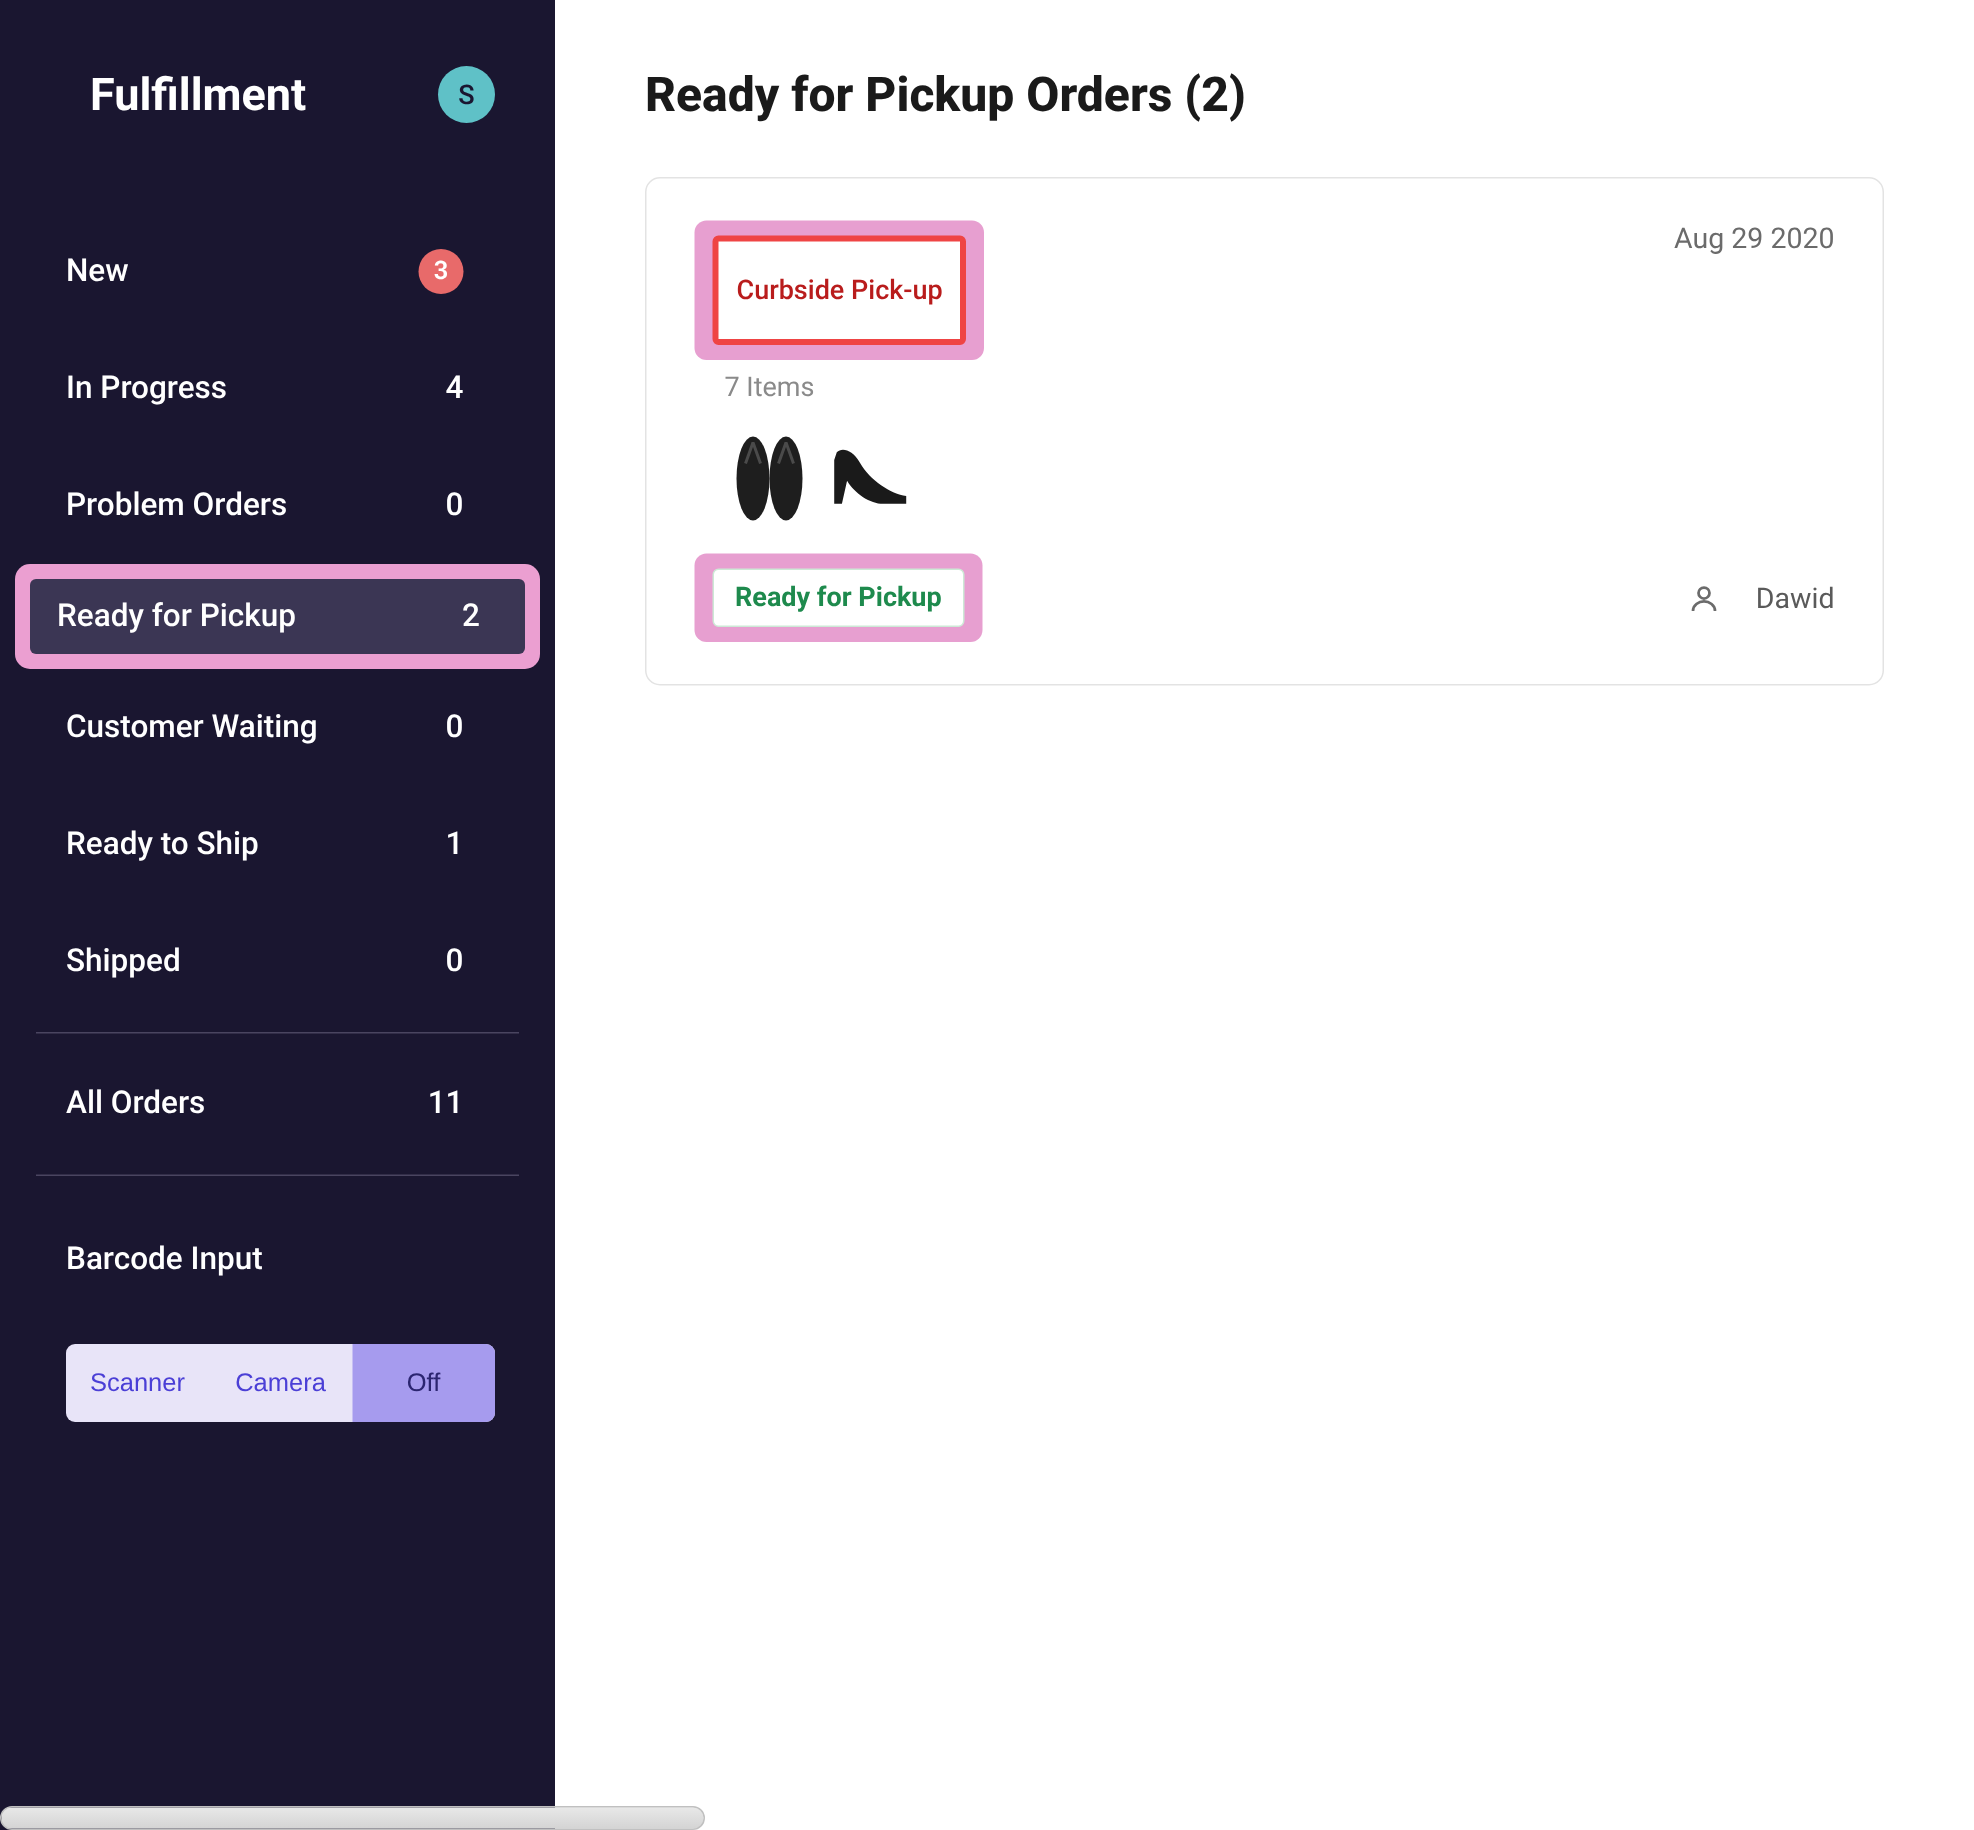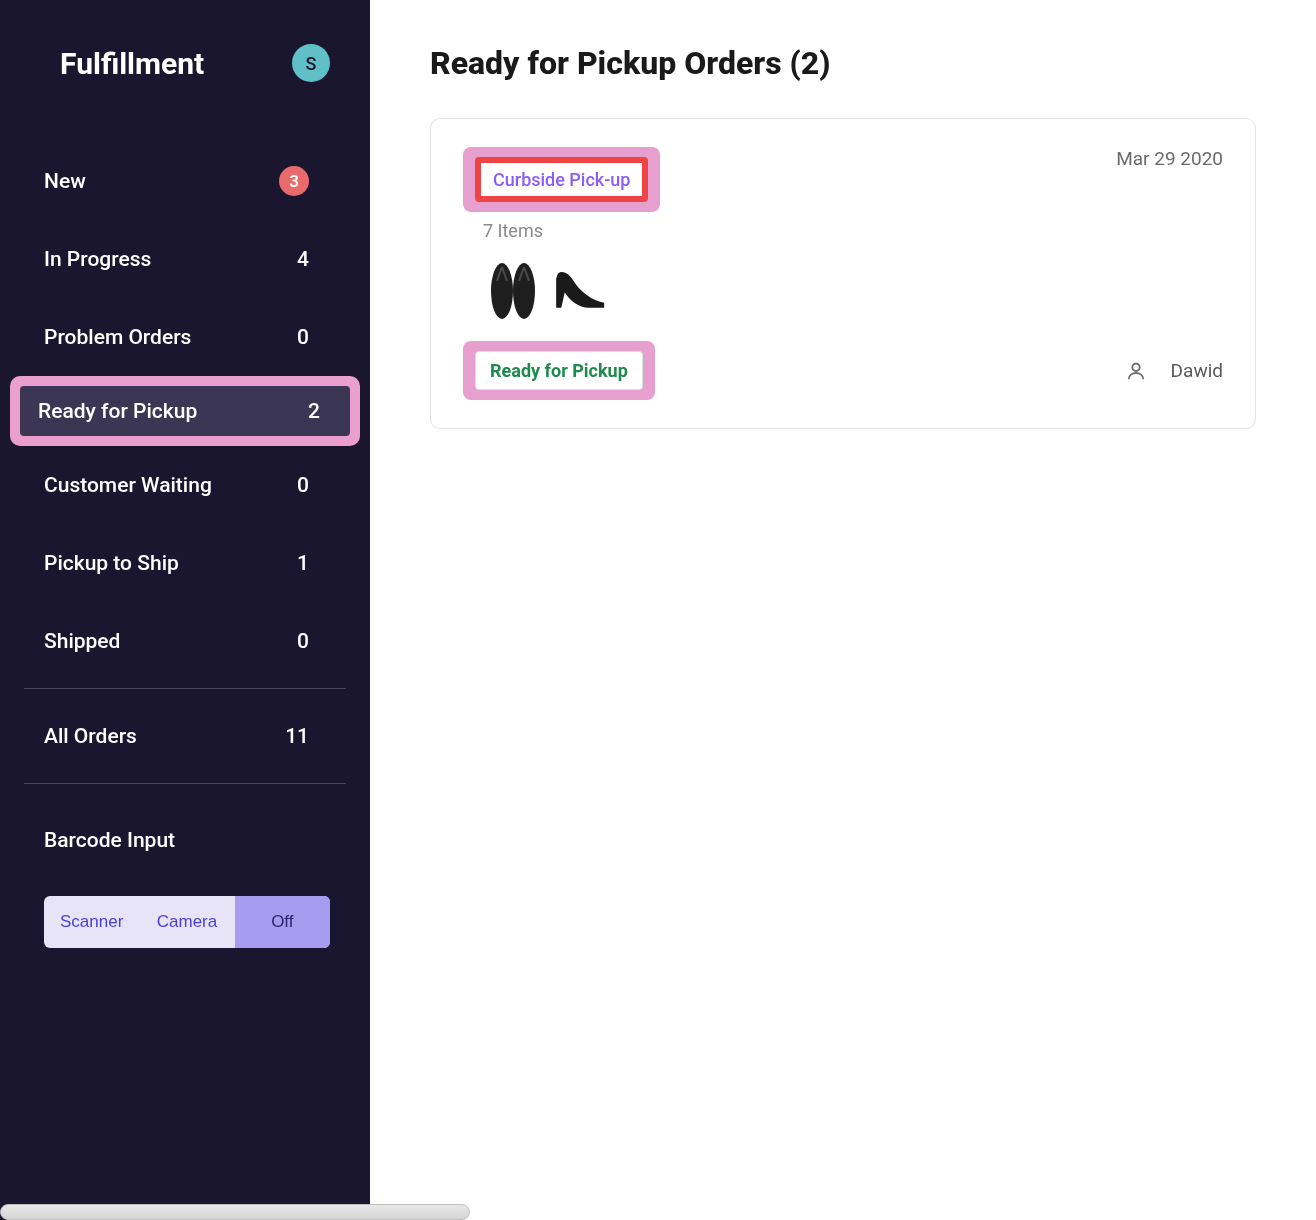--- a/index.html
+++ b/index.html
@@ -150,25 +150,25 @@
     }
     .pickup-badge-wrap {
       background: #e79fd0;
       padding: 10px 12px;
       border-radius: 8px;
       display: inline-block;
       margin-bottom: 6px;
     }
     .pickup-badge {
       background: #ffffff;
-      border: 6px solid #ef4444;
+      border: 4px solid #ef4444;
       border-radius: 4px;
-      padding: 6px 12px;
+      padding: 22px 12px;
       font-size: 18px;
-      color: #8b5cf6;
+      color: #b91c1c;
       font-weight: 500;
     }
     .items-line {
       color: #8a8a8a;
       font-size: 18px;
       margin: 2px 0 12px 20px;
     }
     .product-row {
       display: flex;
       gap: 8px;
@@ -250,21 +250,21 @@
           <span>Ready for Pickup</span>
           <span class="count">2</span>
         </div>
       </div>
     </li>
     <li class="nav-item">
       <span>Customer Waiting</span>
       <span class="count">0</span>
     </li>
     <li class="nav-item">
-      <span>Pickup to Ship</span>
+      <span>Ready to Ship</span>
       <span class="count">1</span>
     </li>
     <li class="nav-item">
       <span>Shipped</span>
       <span class="count">0</span>
     </li>
   </ul>
 
   <div class="divider"></div>
 
@@ -288,21 +288,21 @@
 <main class="main">
   <h1 class="page-title">Ready for Pickup Orders (2)</h1>
 
   <div class="order-card">
     <div class="order-top">
       <div>
         <div class="pickup-badge-wrap">
           <div class="pickup-badge">Curbside Pick-up</div>
         </div>
       </div>
-      <div class="order-date">Mar 29 2020</div>
+      <div class="order-date">Aug 29 2020</div>
     </div>
 
     <div class="items-line">7 Items</div>
 
     <div class="product-row">
       <div class="product-thumb">
         <svg width="50" height="64" viewBox="0 0 50 64">
           <ellipse cx="14" cy="34" rx="11" ry="28" fill="#1e1e1e"></ellipse>
           <ellipse cx="36" cy="34" rx="11" ry="28" fill="#1e1e1e"></ellipse>
           <path d="M14 10 L9 24 M14 10 L19 24" stroke="#4a4a4a" stroke-width="2" fill="none"></path>

